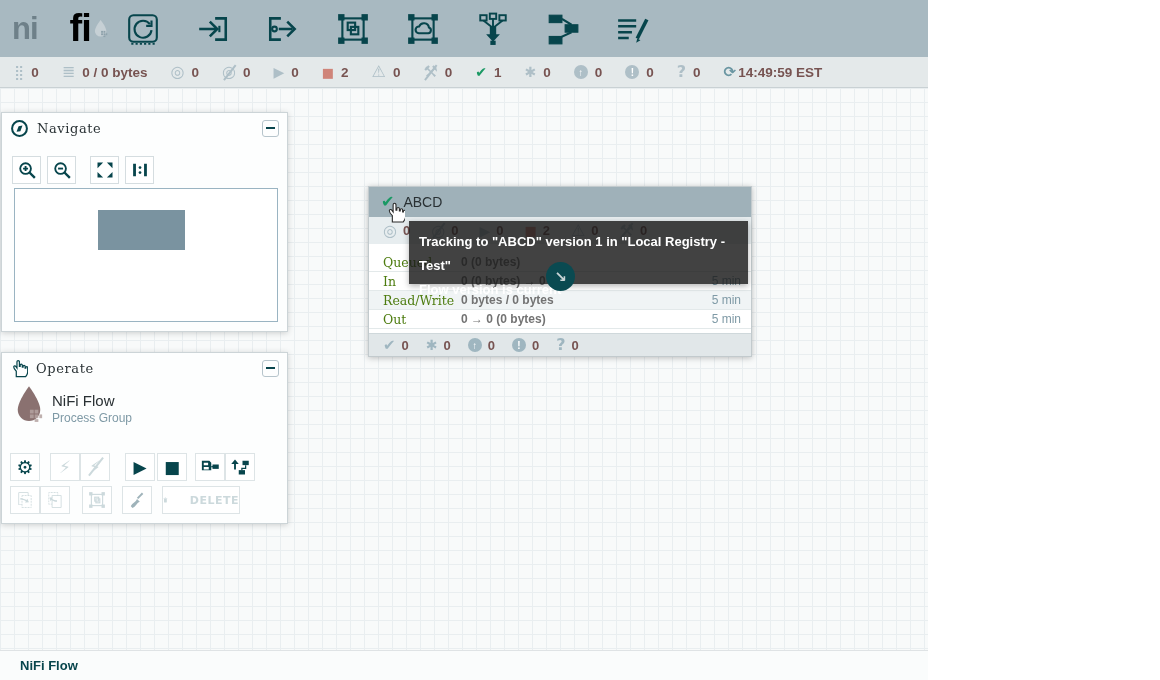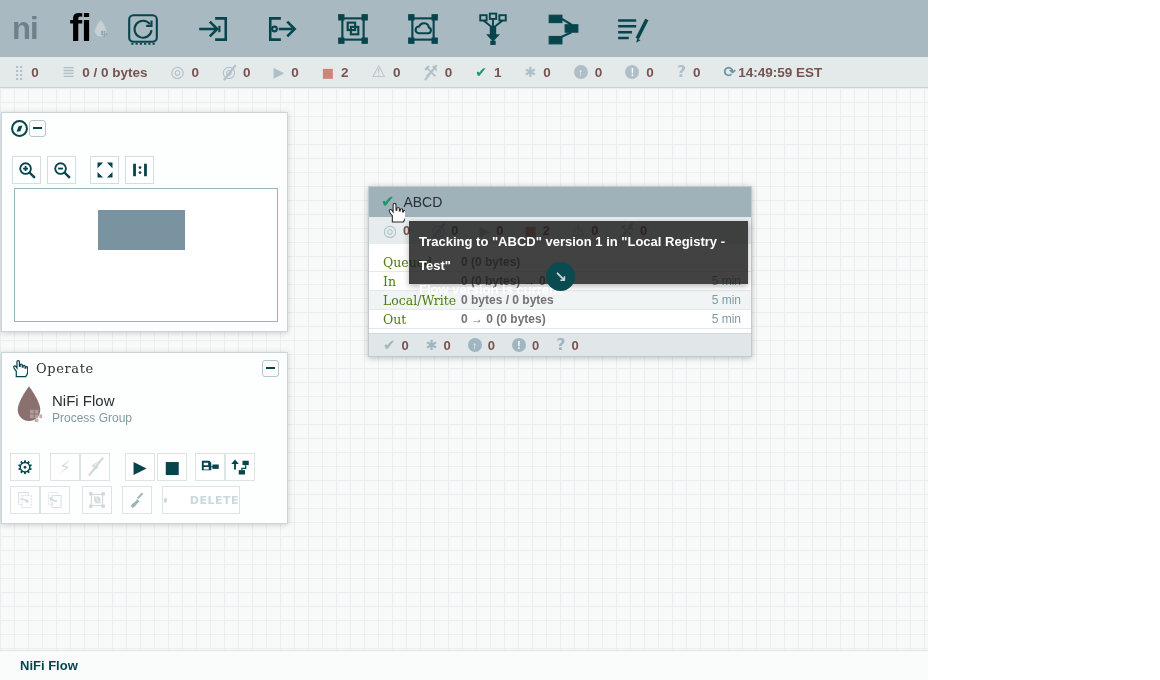--- a/index.html
+++ b/index.html
@@ -273,20 +273,21 @@
   </div>
 
   <div class="canvas"></div>
 
   <div class="panel nav-panel">
     <div class="panel-head">
       <svg width="19" height="19" viewBox="0 0 32 32">
         <circle cx="16" cy="16" r="12.5" fill="none" stroke="#07454c" stroke-width="3.4"></circle>
         <polygon points="21,11 17.5,20.5 11,21.5 14.5,12" fill="#07454c"></polygon>
       </svg>
+      <span class="panel-title">Navigate</span>
       <span class="collapse-btn"></span>
     </div>
     <div class="nav-btns">
       <div class="sq-btn">
         <svg width="20" height="20" viewBox="0 0 28 28" fill="none" stroke="#07454c" stroke-width="2.6">
             <circle cx="12" cy="12" r="7.5"></circle>
             <path d="M17.5 17.5 L25 25" stroke-width="3.4"></path>
             <path d="M8.5 12 h7 M12 8.5 v7"></path>
           </svg>
       </div>
@@ -451,21 +452,21 @@
         <span class="lbl">Queued</span>
           <span class="val">0 (0 bytes)</span>
           <span class="win"></span>
       </div>
       <div class="pg-row">
         <span class="lbl">In</span>
           <span class="val">0 (0 bytes) → 0</span>
           <span class="win">5 min</span>
       </div>
       <div class="pg-row stripe">
-        <span class="lbl">Local/Write</span>
+        <span class="lbl">Read/Write</span>
           <span class="val">0 bytes / 0 bytes</span>
           <span class="win">5 min</span>
       </div>
       <div class="pg-row">
         <span class="lbl">Out</span>
           <span class="val">0 → 0 (0 bytes)</span>
           <span class="win">5 min</span>
       </div>
     </div>
     <div class="pg-foot">

